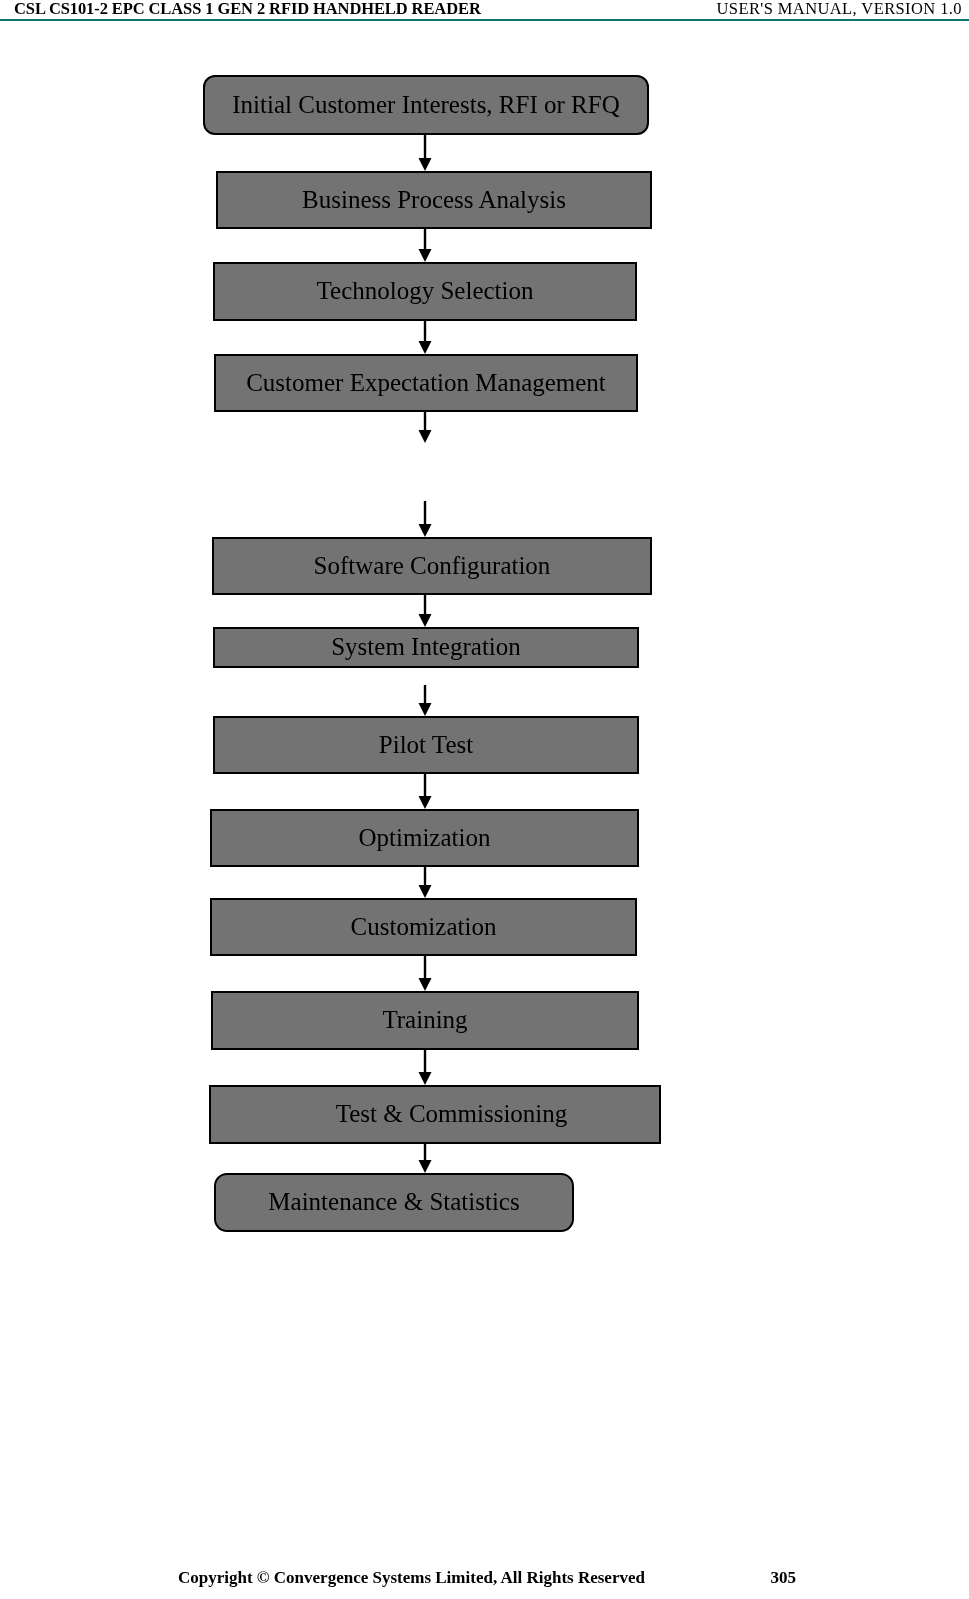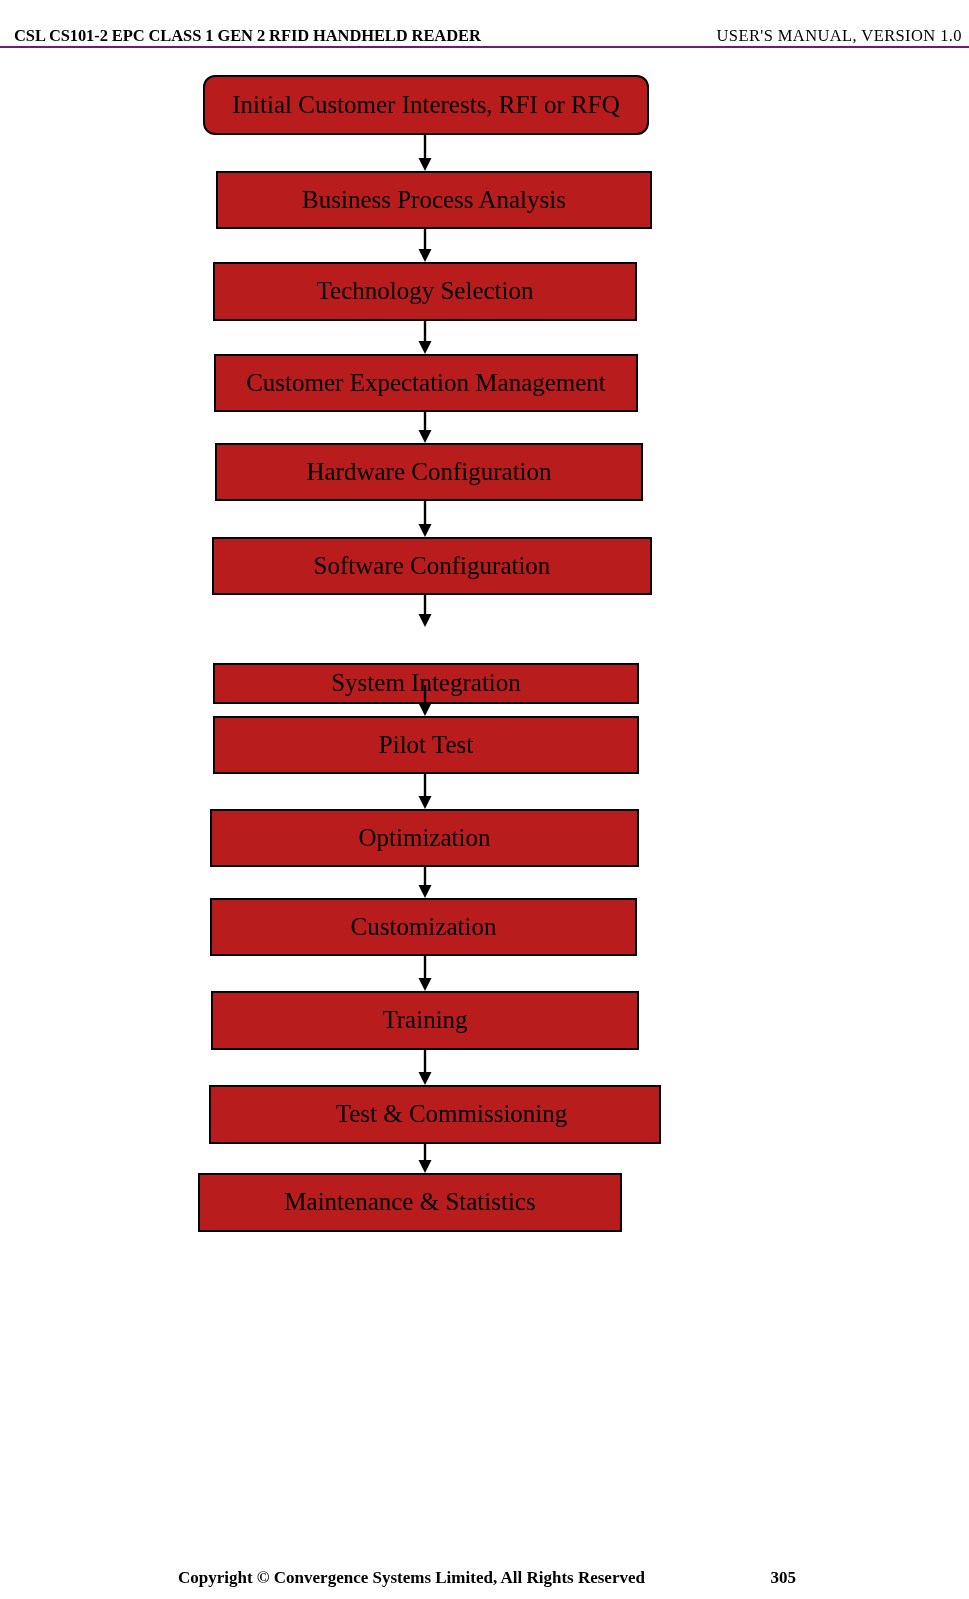--- a/index.html
+++ b/index.html
@@ -17,22 +17,21 @@
   }
 
   
   #page-header {
     position: absolute;
     top: 0;
     left: 0;
     width: 969px;
     height: 21px;
     box-sizing: border-box;
-    border-bottom: 2px solid #701a75;
-    margin-top: 27px;
+    border-bottom: 2px solid #0f766e;
   }
   #page-header .hdr-inner {
     position: relative;
     width: 969px;
     height: 19px;
   }
   .hdr-left {
     position: absolute;
     left: 14px;
     top: -1px;
@@ -58,21 +57,21 @@
     position: absolute;
     top: 0;
     left: 0;
     width: 969px;
     height: 1320px;
   }
   .flow-node {
     position: absolute;
     box-sizing: border-box;
     border: 2.2px solid #000000;
-    background: #b91c1c;
+    background: #737373;
     display: flex;
     align-items: center;
     justify-content: center;
     text-align: center;
   }
   .flow-node.rounded {
     border-radius: 12px;
   }
   .flow-node .node-label {
     font-family: "Liberation Serif", "DejaVu Serif", serif;
@@ -136,45 +135,42 @@
     </div>
     <div class="flow-node" style="left: 213px; top: 262px; width: 424px; height: 59px;">
       <span class="node-label">Technology Selection</span>
     </div>
     <div class="flow-node" style="left: 216px; top: 171px; width: 436px; height: 58px;">
       <span class="node-label">Business Process Analysis</span>
     </div>
     <div class="flow-node" style="left: 214px; top: 354px; width: 424px; height: 58px;">
       <span class="node-label">Customer Expectation Management</span>
     </div>
-    <div class="flow-node" style="left: 215px; top: 443px; width: 428px; height: 58px;">
-      <span class="node-label">Hardware Configuration</span>
-    </div>
     <div class="flow-node" style="left: 212px; top: 537px; width: 440px; height: 58px;">
       <span class="node-label">Software Configuration</span>
     </div>
-    <div class="flow-node" style="left: 213px; top: 627px; width: 426px; height: 41px; margin-top: 36px;">
+    <div class="flow-node" style="left: 213px; top: 627px; width: 426px; height: 41px;">
       <span class="node-label">System Integration</span>
     </div>
     <div class="flow-node" style="left: 213px; top: 716px; width: 426px; height: 58px; align-items: center;">
       <span class="node-label">Pilot Test</span>
     </div>
     <div class="flow-node" style="left: 210px; top: 809px; width: 429px; height: 58px;">
       <span class="node-label">Optimization</span>
     </div>
     <div class="flow-node" style="left: 210px; top: 898px; width: 427px; height: 58px;">
       <span class="node-label">Customization</span>
     </div>
     <div class="flow-node" style="left: 211px; top: 991px; width: 428px; height: 59px;">
       <span class="node-label">Training</span>
     </div>
     <div class="flow-node" style="left: 209px; top: 1085px; width: 452px; height: 59px; padding-left: 33px;">
       <span class="node-label">Test &amp; Commissioning</span>
     </div>
-    <div class="flow-node" style="left: 198px; top: 1173px; width: 424px; height: 59px;">
+    <div class="flow-node" style="left: 214px; top: 1173px; width: 360px; height: 59px; border-radius: 13px;">
       <span class="node-label">Maintenance &amp; Statistics</span>
     </div>
     <div class="flow-arrow" style="left: 415px; top: 135px; height: 36px;">
       <svg width="20" height="36" viewBox="0 0 20 36">
         <line x1="10" y1="0" x2="10" y2="25" stroke="#000" stroke-width="2.4"></line>
         <polygon points="3.5,23 16.5,23 10,36" fill="#000"></polygon>
       </svg>
     </div>
     <div class="flow-arrow" style="left: 415px; top: 229px; height: 33px;">
       <svg width="20" height="33" viewBox="0 0 20 33">

